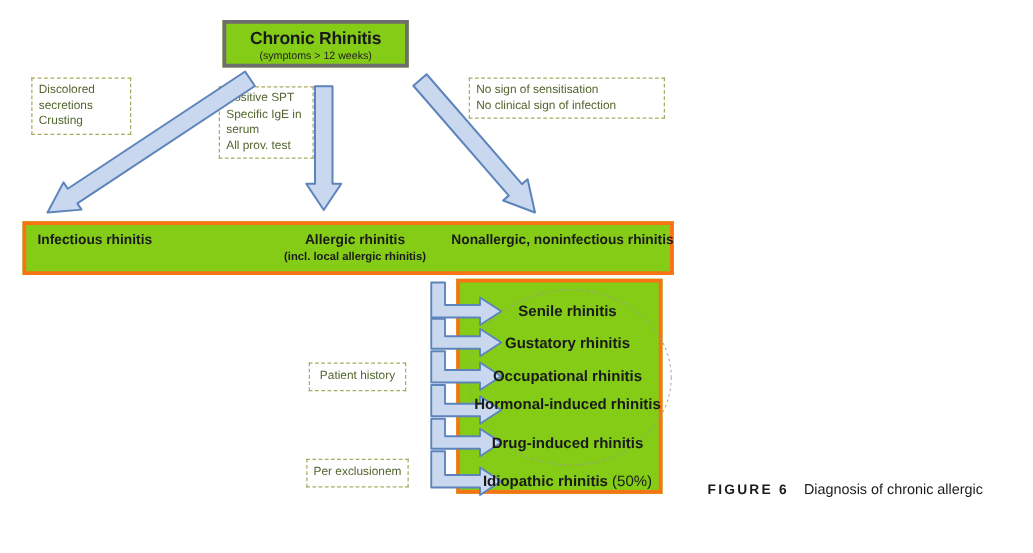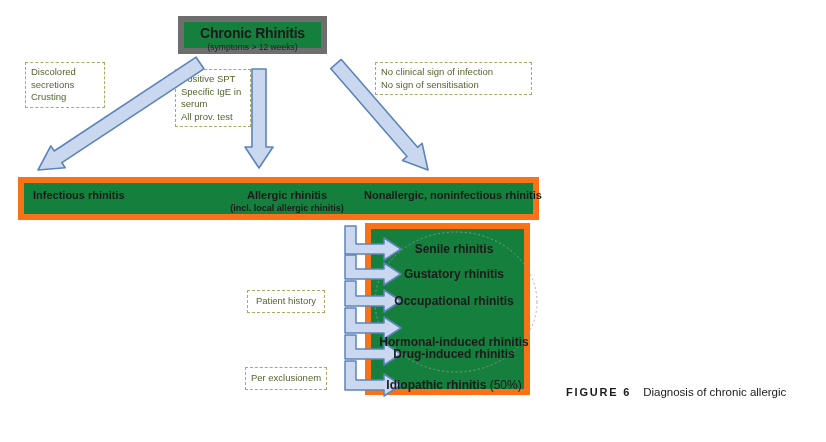--- a/index.html
+++ b/index.html
@@ -1,21 +1,21 @@
 <!DOCTYPE html>
 <html><head>
 <meta charset="utf-8">
 <style>
   html,body{margin:0;padding:0;background:#ffffff;}
   #canvas{
     position:relative;width:826px;height:442px;background:#fff;overflow:hidden;
     font-family:"Liberation Sans",sans-serif;color:#1a1a1a;
   }
   
-  .solidbox{position:absolute;border:6px solid #f97316;background:#15803d;box-sizing:border-box;}
+  .solidbox{position:absolute;border:3px solid #f97316;background:#84cc16;box-sizing:border-box;}
   #root-box{left:178px;top:16px;width:149px;height:38px;border-color:#6e6e6e;text-align:center;}
   #root-title{font-weight:bold;font-size:14px;line-height:1.1;margin-top:4px;letter-spacing:-0.2px;}
   #root-subtitle{font-size:8.5px;margin-top:1px;color:#222;text-align:center;}
   #category-box{left:18px;top:177px;width:521px;height:43px;}
   #sub-box{left:365px;top:223px;width:165px;height:172px;}
   .cat-label{position:absolute;font-weight:bold;font-size:11px;white-space:nowrap;}
   #cat-infectious{left:9px;top:6px;}
   #cat-allergic{left:143px;top:6px;width:240px;text-align:center;}
   #cat-allergic .subline{font-weight:bold;font-size:9px;margin-top:2px;}
   #cat-nonallergic{left:309px;top:6px;width:240px;text-align:center;}
@@ -65,22 +65,22 @@
   </div>
 
   <div class="note" id="note-allergic">
     <div>Positive SPT</div>
     <div>Specific IgE in</div>
     <div>serum</div>
     <div>All prov. test</div>
   </div>
 
   <div class="note" id="note-nonallergic">
+    <div>No sign of sensitisation</div>
     <div>No clinical sign of infection</div>
-    <div>No sign of sensitisation</div>
   </div>
 
   <div class="solidbox" id="category-box">
     <div class="cat-label" id="cat-infectious">Infectious rhinitis</div>
     <div class="cat-label" id="cat-nonallergic">Nonallergic, noninfectious rhinitis</div>
     <div class="cat-label" id="cat-allergic">
       <div>Allergic rhinitis</div>
       <div class="subline">(incl. local allergic rhinitis)</div>
     </div>
   </div>
@@ -107,21 +107,21 @@
 
   <div class="subtype" style="top:242px">
     <span>Senile rhinitis</span><span class="suffix"></span>
   </div>
   <div class="subtype" style="top:267px">
     <span>Gustatory rhinitis</span><span class="suffix"></span>
   </div>
   <div class="subtype" style="top:294px">
     <span>Occupational rhinitis</span><span class="suffix"></span>
   </div>
-  <div class="subtype" style="top:335px">
+  <div class="subtype" style="top:316px">
     <span>Hormonal-induced rhinitis</span><span class="suffix"></span>
   </div>
   <div class="subtype" style="top:347px">
     <span>Drug-induced rhinitis</span><span class="suffix"></span>
   </div>
   <div class="subtype" style="top:378px">
     <span>Idiopathic rhinitis</span><span class="suffix"> (50%)</span>
   </div>
 
   <div id="caption">

